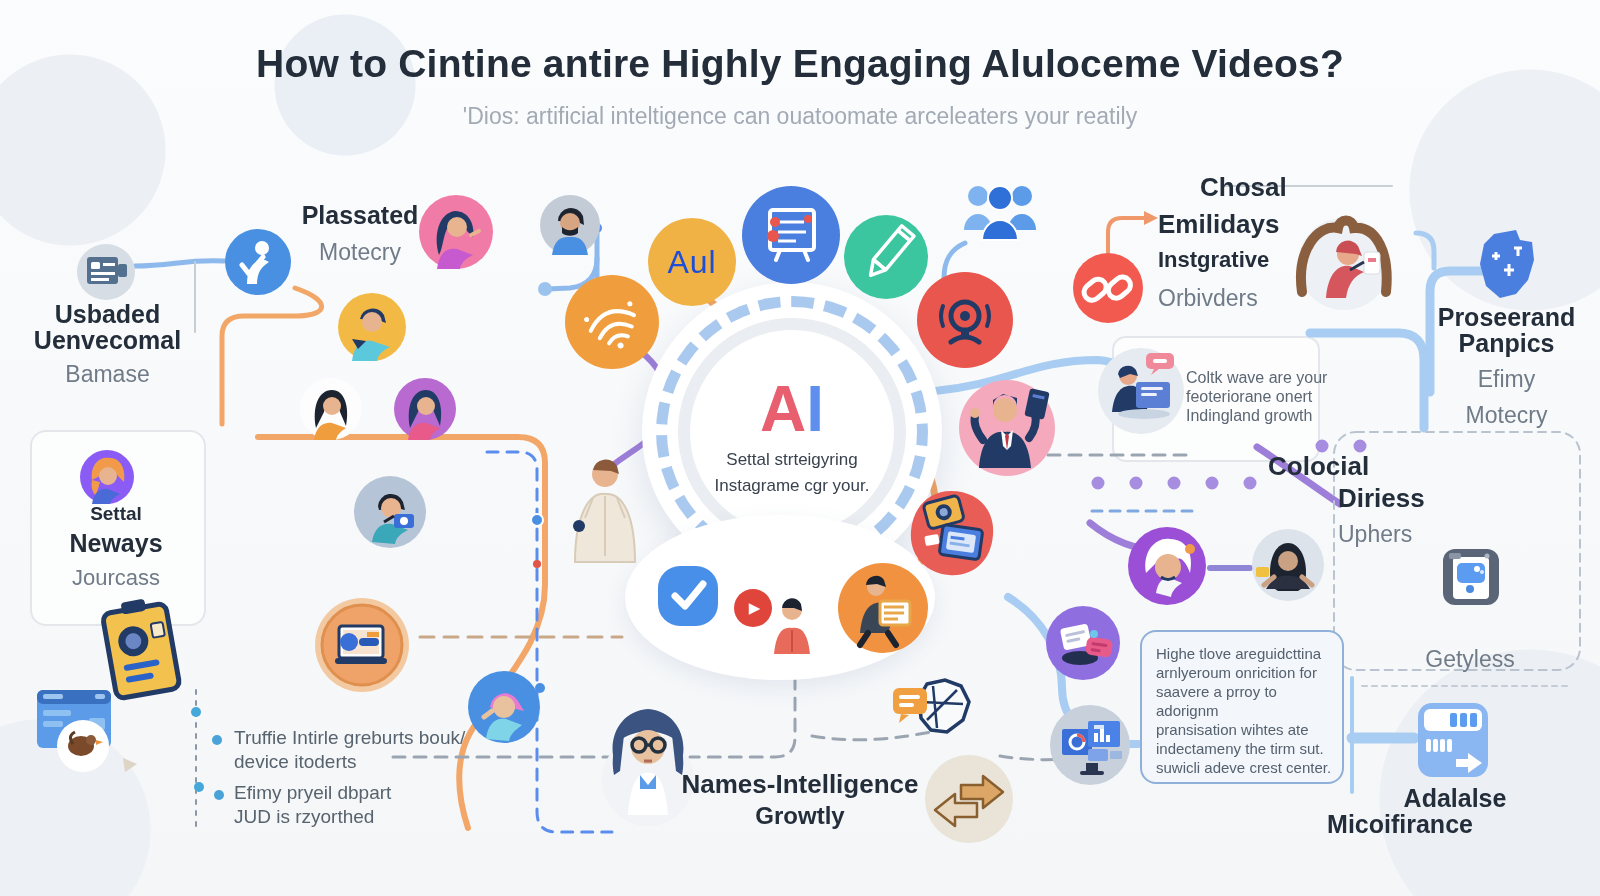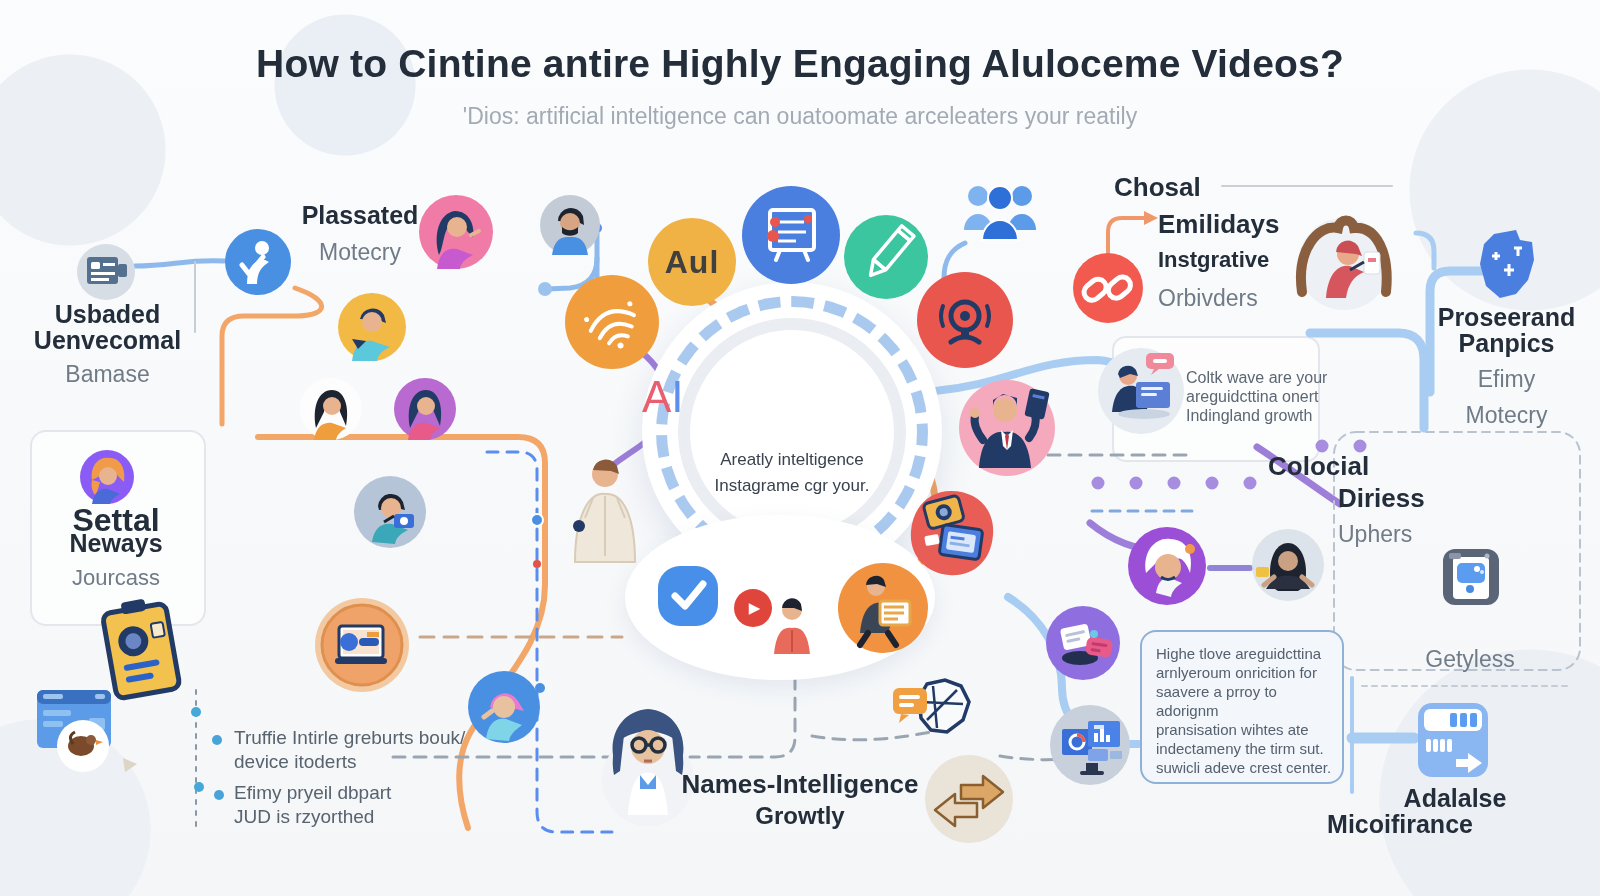--- a/index.html
+++ b/index.html
@@ -86,24 +86,24 @@
       <circle cx="199" cy="787" r="5" fill="#45a8d8" stroke="none"></circle>
     </g>
   </svg>
 
   <div class="abs tb z4" style="left:0;top:44px;width:1600px;font-size:39px;letter-spacing:.2px">How to Cintine antire Highly Engaging Aluloceme Videos?</div>
   <div class="abs ts z4" style="left:0;top:104px;width:1600px;font-size:23px;color:#a2abb5">'Dios: artificial inteltigence can ouatoomate arceleaters your reatily</div>
 
   <div class="hub-outer"></div>
   <div class="hub-ring"></div>
   <div class="hub-inner"></div>
-  <div class="abs z3" style="left:642px;top:372px;width:300px;text-align:left;font-size:44px;font-weight:400">
+  <div class="abs z3" style="left:642px;top:372px;width:300px;text-align:center;font-size:64px;font-weight:700">
     <span class="ai-a">A</span><span class="ai-i">I</span>
   </div>
-  <div class="abs z3" style="left:642px;top:450px;width:300px;text-align:center;font-size:17px;color:#39424e">Areatly inteltigence</div>
+  <div class="abs z3" style="left:642px;top:450px;width:300px;text-align:center;font-size:17px;color:#39424e">Settal strteigyring</div>
   <div class="abs z3" style="left:642px;top:476px;width:300px;text-align:center;font-size:17px;color:#39424e">Instagrame cgr your.</div>
 
   <div class="blob-white"></div>
 
   <div class="abs circle z3" style="left:77px;top:244px;width:58px;height:56px;background:#d7dde5">
     <svg viewBox="0 0 58 56" width="58" height="56">
       <rect x="10" y="13" width="31" height="27" rx="3" fill="#54708f"></rect>
       <rect x="41" y="20" width="9" height="13" rx="2" fill="#54708f"></rect>
       <rect x="14" y="18" width="9" height="7" rx="1.5" fill="#fff"></rect>
       <rect x="26" y="19" width="12" height="3" fill="#fff"></rect>
@@ -129,21 +129,21 @@
   <div class="card" style="left:30px;top:430px;width:172px;height:192px"></div>
   <div class="abs z3" style="left:80px;top:450px">
     <svg viewBox="0 0 54 54" width="54" height="54">
       <circle cx="27" cy="27" r="27" fill="#8a5cf5"></circle>
       <path d="M12,30 C10,14 20,6 30,8 C40,8 46,18 44,32 L38,26 C34,18 24,18 20,26 Z" fill="#f09a4a"></path>
       <path d="M12,30 q-2,10 4,16 l4,-14 z" fill="#f09a4a"></path>
       <circle cx="28" cy="26" r="9" fill="#e8b48f"></circle>
       <path d="M12,54 C14,42 20,38 28,39 L40,44 C34,47 31,50 30,54 Z" fill="#4a6ad8"></path>
     </svg>
   </div>
-  <div class="abs tb z4" style="left:30px;top:504px;width:172px;font-size:32px">Settal</div>
+  <div class="abs tb z4" style="left:30px;top:504px;width:172px;font-size:19px">Settal</div>
   <div class="abs tb z4" style="left:30px;top:530px;width:172px;font-size:25px">Neways</div>
   <div class="abs ts z4" style="left:30px;top:566px;width:172px;font-size:22px">Jourcass</div>
 
   <div class="abs z3" style="left:95px;top:598px">
     <svg viewBox="0 0 92 104" width="92" height="104">
       <g transform="rotate(-10 46 52)">
         <rect x="14" y="10" width="64" height="86" rx="8" fill="#f2c14e" stroke="#223a66" stroke-width="5"></rect>
         <rect x="34" y="2" width="24" height="12" rx="4" fill="#223a66"></rect>
         <circle cx="40" cy="42" r="15" fill="#223a66"></circle>
         <circle cx="40" cy="42" r="8" fill="#6b86c4"></circle>
@@ -240,21 +240,21 @@
         <path d="M30,58 Q47,42 64,58"></path>
         <path d="M24,48 Q47,26 70,48"></path>
         <path d="M37,66 Q47,58 57,66"></path>
         <circle cx="47" cy="72" r="3" fill="#fff" stroke="none"></circle>
         <circle cx="24" cy="36" r="2.5" fill="#fff" stroke="none"></circle>
         <circle cx="70" cy="36" r="2.5" fill="#fff" stroke="none"></circle>
       </g>
     </svg>
   </div>
   <div class="abs circle z3" style="left:648px;top:218px;width:88px;height:88px;background:#f0b244;display:flex;align-items:center;justify-content:center">
-    <span style="color:#404040;font-weight:700;font-size:32px;letter-spacing:1px">Aul</span>
+    <span style="color:#1d4ed8;font-weight:400;font-size:32px;letter-spacing:1px">Aul</span>
   </div>
   <div class="abs z3" style="left:742px;top:186px">
     <svg viewBox="0 0 98 98" width="98" height="98">
       <circle cx="49" cy="49" r="49" fill="#4a7fe0"></circle>
       <rect x="28" y="24" width="44" height="40" rx="3" fill="none" stroke="#fff" stroke-width="4"></rect>
       <line x1="36" y1="36" x2="62" y2="36" stroke="#fff" stroke-width="3"></line>
       <line x1="36" y1="46" x2="64" y2="46" stroke="#fff" stroke-width="3"></line>
       <line x1="36" y1="55" x2="54" y2="55" stroke="#fff" stroke-width="3"></line>
       <circle cx="33" cy="36" r="5" fill="#e8564e"></circle>
       <circle cx="31" cy="50" r="6" fill="#e8564e"></circle>
@@ -303,21 +303,21 @@
 
   <div class="abs z3" style="left:1073px;top:253px">
     <svg viewBox="0 0 70 70" width="70" height="70">
       <circle cx="35" cy="35" r="35" fill="#f2594f"></circle>
       <g transform="rotate(-40 35 35)" fill="none" stroke="#fff" stroke-width="5">
         <rect x="12" y="20" width="24" height="16" rx="8"></rect>
         <rect x="32" y="34" width="24" height="16" rx="8"></rect>
       </g>
     </svg>
   </div>
-  <div class="abs tb tl z4" style="left:1114px;top:174px;font-size:26px">Chosal</div>
+  <div class="abs tb tl z4" style="left:1200px;top:174px;font-size:26px">Chosal</div>
   <div class="abs tb tl z4" style="left:1158px;top:211px;font-size:26px">Emilidays</div>
   <div class="abs tb tl z4" style="left:1158px;top:248px;font-size:22px">Instgrative</div>
   <div class="abs ts tl z4" style="left:1158px;top:286px;font-size:23px">Orbivders</div>
 
   <div class="abs z3" style="left:1288px;top:212px">
     <svg viewBox="0 0 108 102" width="108" height="102">
       <circle cx="56" cy="52" r="46" fill="#edf0f4"></circle>
       <path d="M14,80 C8,38 30,12 50,16 C52,6 64,6 66,16 C88,14 102,40 98,80" fill="none" stroke="#8a5f3f" stroke-width="10" stroke-linecap="round"></path>
       <circle cx="60" cy="42" r="11" fill="#e8a88a"></circle>
       <path d="M48,40 a12,12 0 0 1 22,-6 l4,10 -6,-2 z" fill="#c94f55"></path>
@@ -358,21 +358,21 @@
   </div>
   <div class="bubble" style="left:1146px;top:353px">
     <svg viewBox="0 0 28 22" width="28" height="22">
       <rect width="28" height="16" rx="5" fill="#f08a9a"></rect>
       <path d="M8,16 l-3,6 8,-6 z" fill="#f08a9a"></path>
       <rect x="7" y="6" width="14" height="4" rx="2" fill="#fff"></rect>
     </svg>
   </div>
   <div class="abs tl z4" style="left:1186px;top:368px;font-size:16px;line-height:19px;color:#5c6774">
     <div>Coltk wave are your</div>
-    <div>areguidcttina onert</div>
+    <div>feoteriorane onert</div>
     <div>Indingland growth</div>
   </div>
 
   <div class="abs tb tl z4" style="left:1268px;top:453px;font-size:26px">Colocial</div>
   <div class="abs tb tl z4" style="left:1338px;top:485px;font-size:26px">Diriess</div>
   <div class="abs ts tl z4" style="left:1338px;top:522px;font-size:23px">Uphers</div>
 
   <div class="abs z3" style="left:1128px;top:527px">
     <svg viewBox="0 0 78 78" width="78" height="78">
       <circle cx="39" cy="39" r="39" fill="#9b4fd6"></circle>

